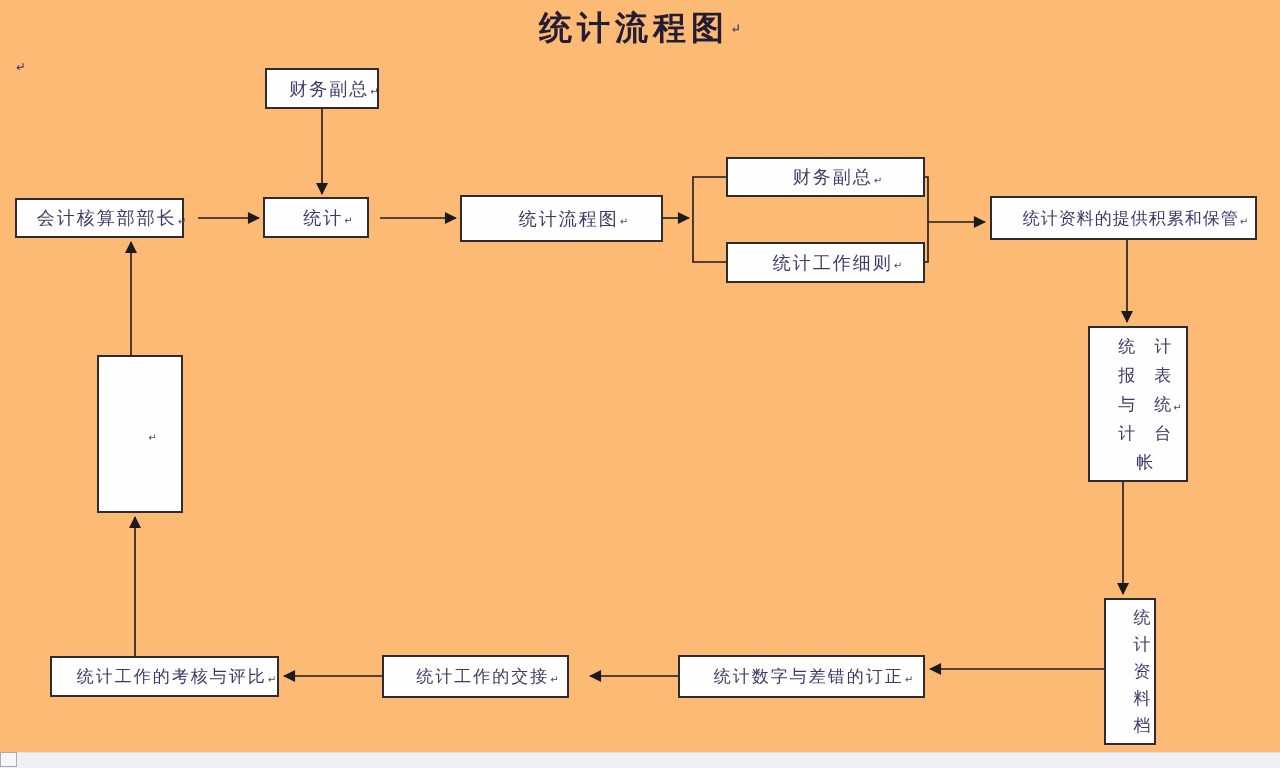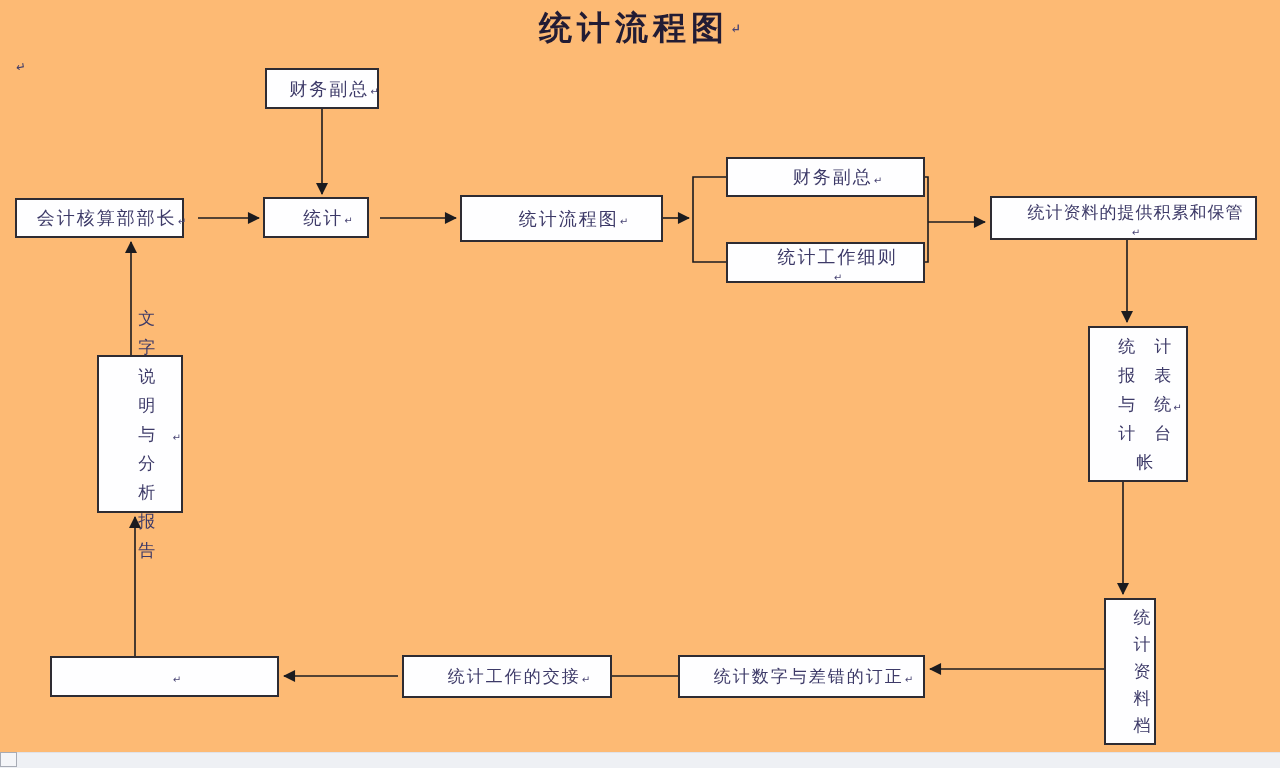--- a/index.html
+++ b/index.html
@@ -98,26 +98,26 @@
   <div class="node" style="left:460px;top:195px;width:203px;height:47px;">
       <span class="lbl">统计流程图</span>
       <span class="pmark">↵</span>
     </div>
 
   <div class="node" style="left:726px;top:157px;width:199px;height:40px;">
       <span class="lbl">财务副总</span>
       <span class="pmark">↵</span>
     </div>
 
-  <div class="node" style="left:726px;top:242px;width:199px;height:41px;flex-direction:column;">
+  <div class="node" style="left:726px;top:242px;width:199px;height:41px;">
       <span class="lbl">统计工作细则</span>
       <span class="pmark">↵</span>
     </div>
 
-  <div class="node" style="left:990px;top:196px;width:267px;height:44px;font-size:17px;letter-spacing:1px;flex-direction:column;">
+  <div class="node" style="left:990px;top:196px;width:267px;height:44px;font-size:17px;letter-spacing:1px;">
       <span class="lbl">统计资料的提供积累和保管</span>
       <span class="pmark">↵</span>
     </div>
 
   <div class="node vert" style="left:1088px;top:326px;width:100px;height:156px;">
       <span class="lbl">统　计
 报　表
 与　统
 计　台
 帐</span>
@@ -130,34 +130,30 @@
 资
 料
 档</span>
     </div>
 
   <div class="node" style="left:678px;top:655px;width:247px;height:43px;font-size:17px;">
       <span class="lbl">统计数字与差错的订正</span>
       <span class="pmark">↵</span>
     </div>
 
-  <div class="node" style="left:402px;top:655px;width:210px;height:43px;font-size:17px;">
+  <div class="node" style="left:382px;top:655px;width:187px;height:43px;font-size:17px;">
       <span class="lbl">统计工作的交接</span>
       <span class="pmark">↵</span>
     </div>
 
   <div class="node" style="left:50px;top:656px;width:229px;height:41px;font-size:17px;">
+      <span class="lbl">统计工作的考核与评比</span>
       <span class="pmark">↵</span>
     </div>
 
   <div class="node vert" style="left:97px;top:355px;width:86px;height:158px;">
-      <span class="lbl">文　字
-说　明
-与　分
-析　报
-告</span>
       <span class="pmark">↵</span>
     </div>
 
   <div id="footer-strip"></div>
   <div id="corner-handle"></div>
 
 </div>
 
 </body></html>

